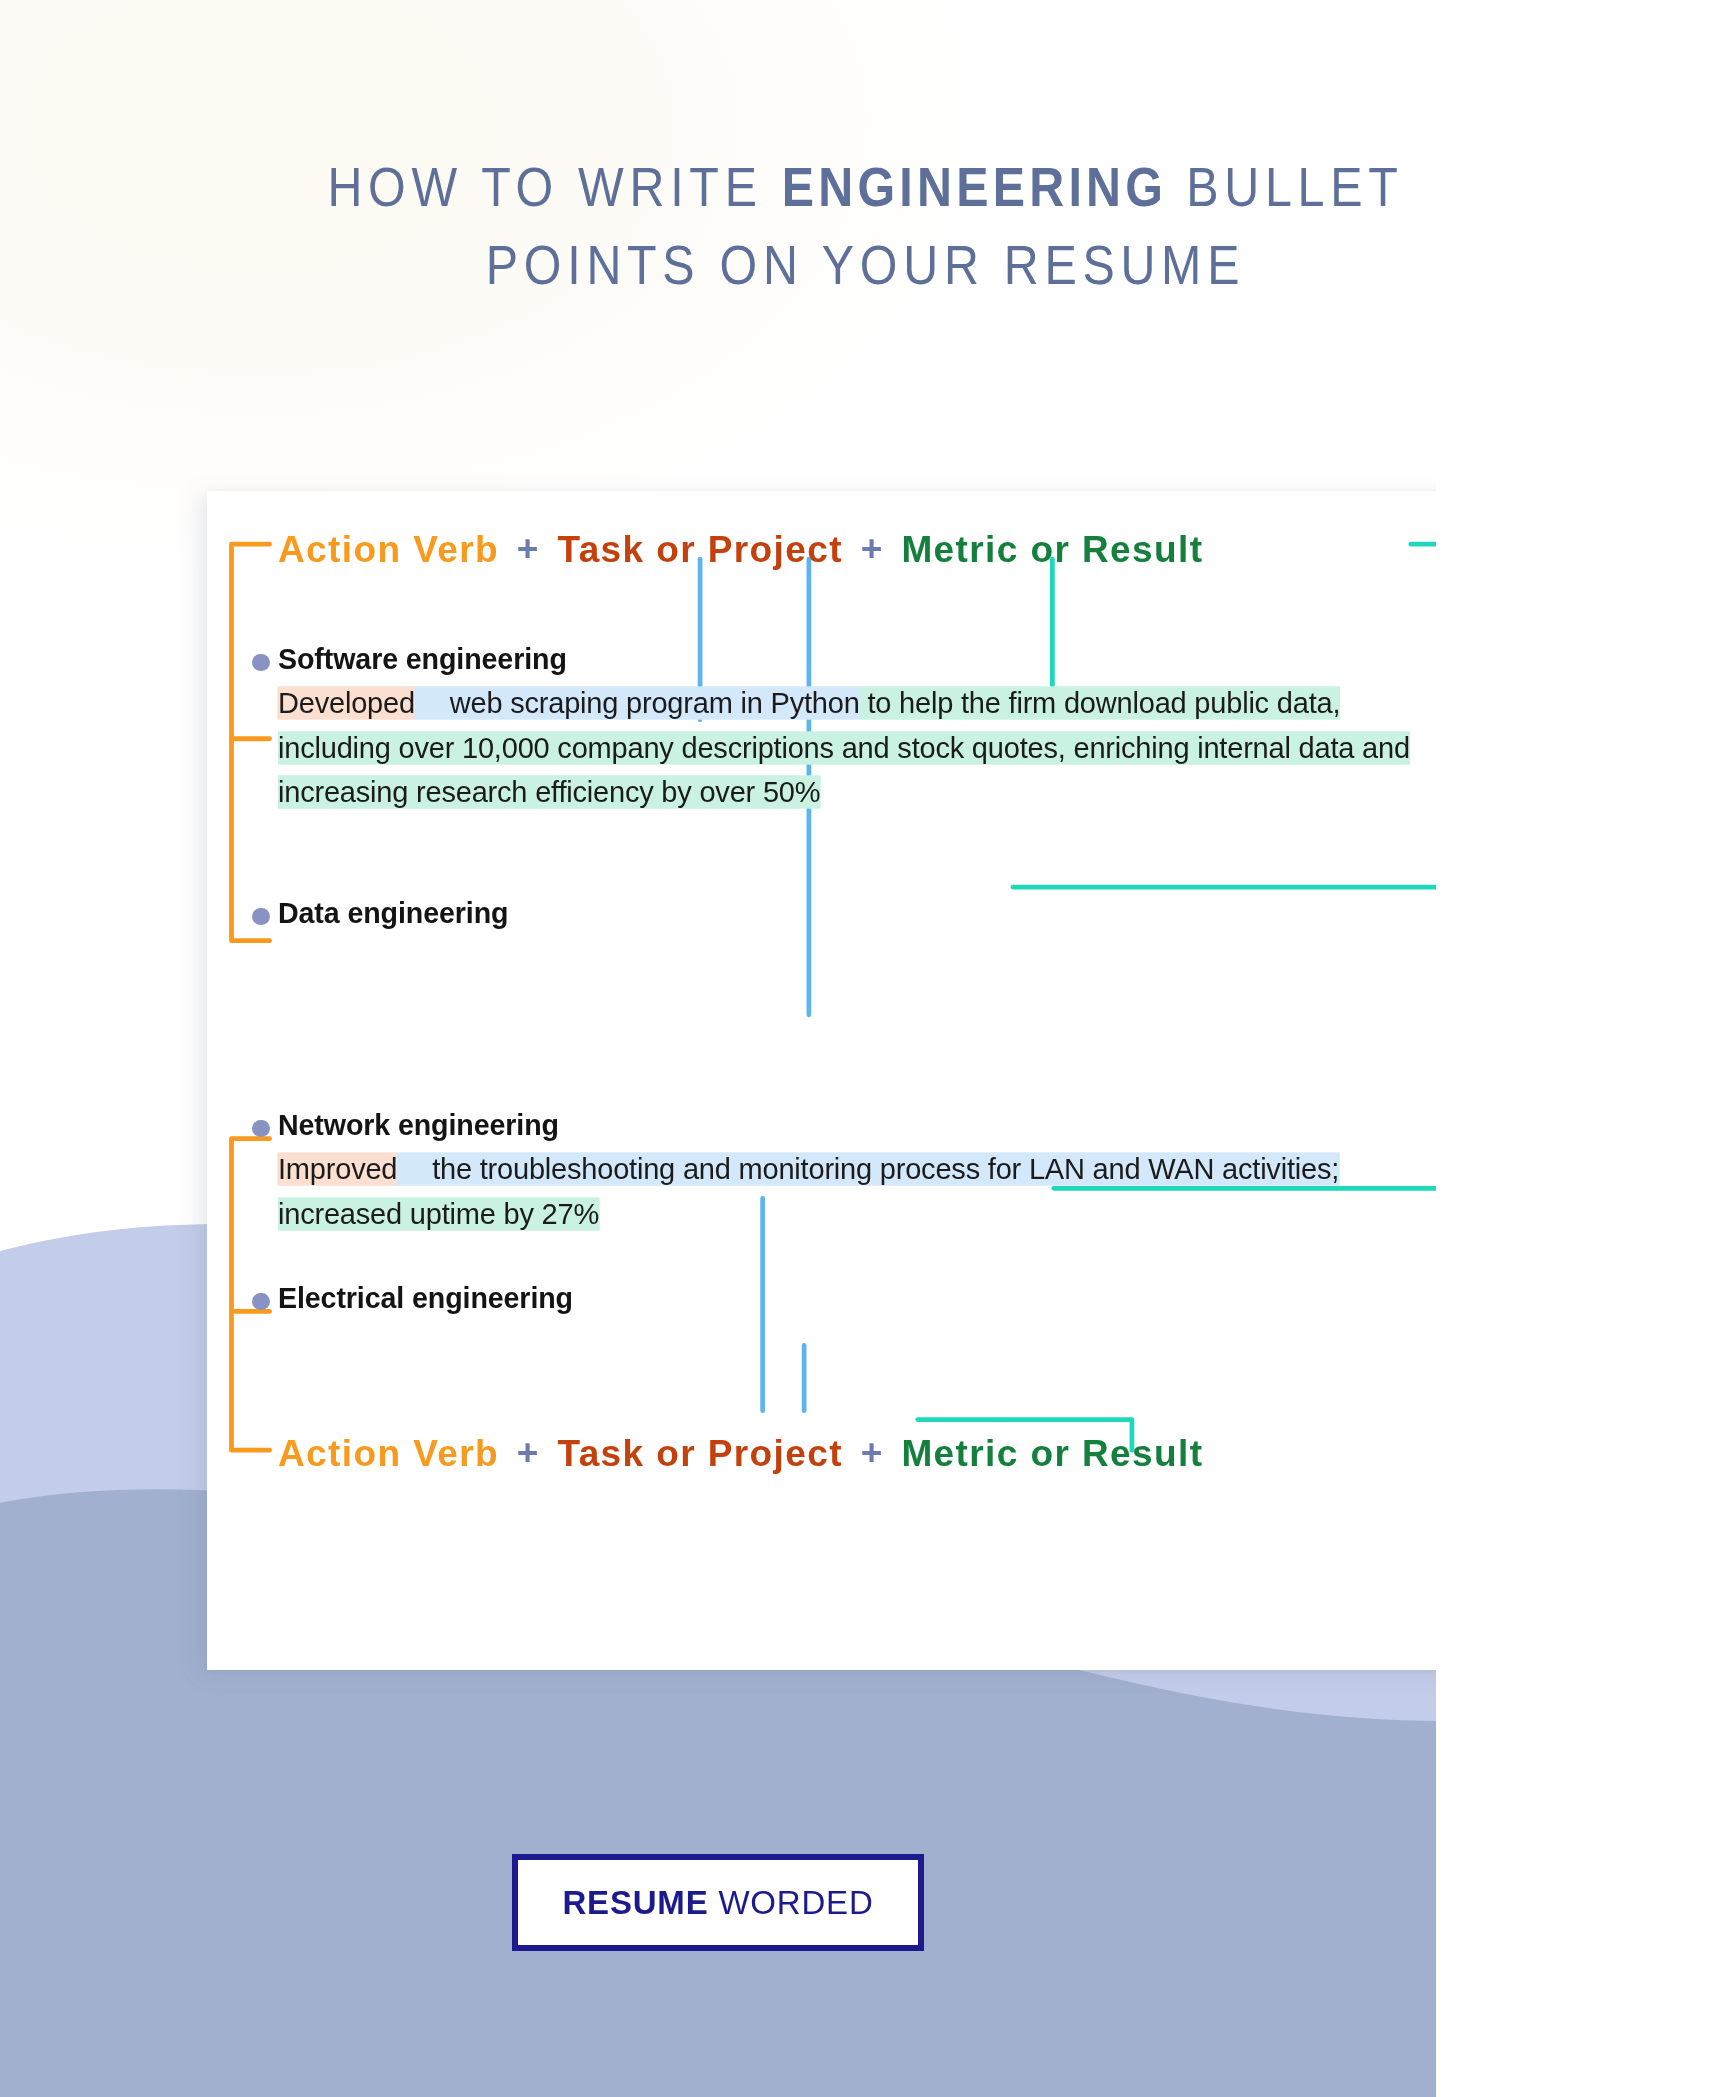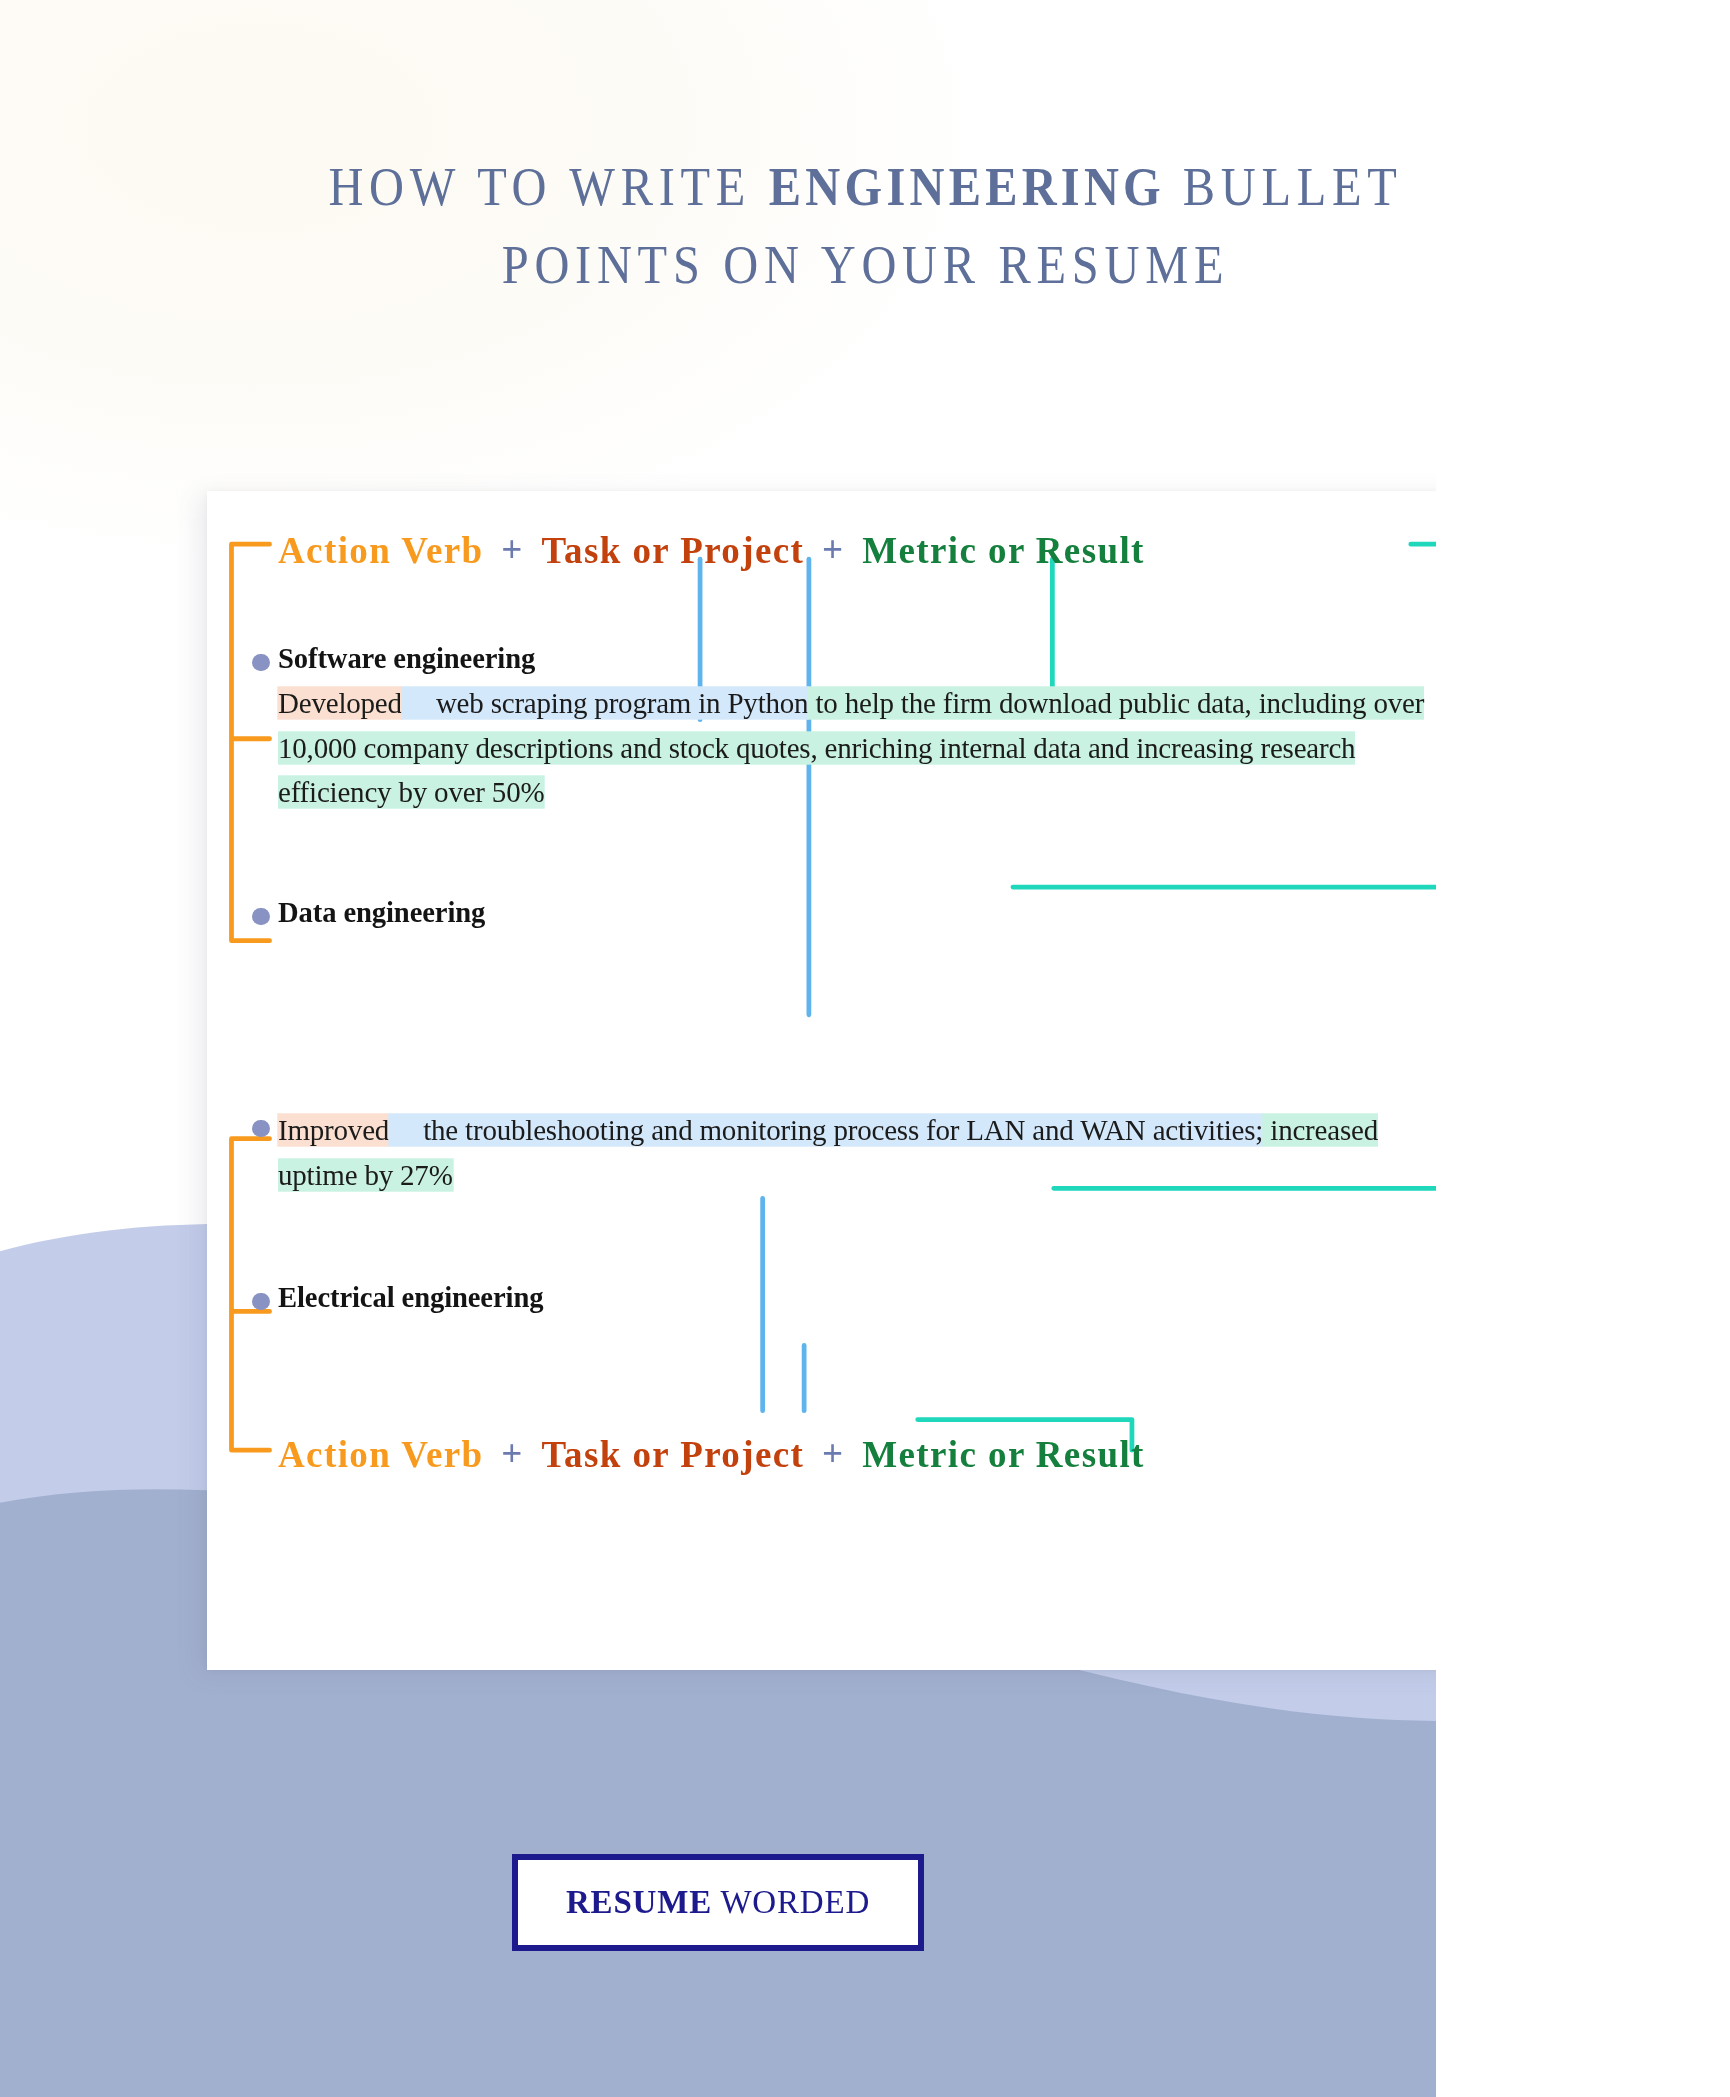--- a/index.html
+++ b/index.html
@@ -11,21 +11,20 @@
     overflow:hidden;
   }
 
   #stage {
     position:relative;
     width:1436px; height:2097px;
     overflow:hidden;
     background:
       radial-gradient(ellipse 1020px 612px at 18% 6%, #fdfaf3 0%, #fdfbf6 38%, #ffffff 72%),
       linear-gradient(160deg, #fbf9f4 0%, #ffffff 45%, #f7f7f7 100%);
-    font-family: Liberation Serif, serif;
   }
 
   
   .waves { position:absolute; inset:0; width:1731px; height:2097px; }
 
   
   .title-wrap {
     position:absolute; left:0; top:148px; width:1731px;
     text-align:center;
   }
@@ -162,20 +161,21 @@
       <div class="bullet-text"><span class="hl-verb">Developed</span><span class="hl-task"> web scraping program in Python</span><span class="hl-metric"> to help the firm download public data, including over 10,000 company descriptions and stock quotes, enriching internal data and increasing research efficiency by over 50%</span></div>
     </div>
 
     <div class="block b2">
       <div class="dot"></div>
       <div class="block-title">Data engineering</div>
     </div>
 
     <div class="block b3">
       <div class="dot"></div>
+      <div class="block-title">Network engineering</div>
       <div class="bullet-text"><span class="hl-verb">Improved</span><span class="hl-task"> the troubleshooting and monitoring process for LAN and WAN activities;</span><span class="hl-metric"> increased uptime by 27%</span></div>
     </div>
 
     <div class="block b4">
       <div class="dot"></div>
       <div class="block-title">Electrical engineering</div>
     </div>
 
     <div class="legend legend-bottom">
       <span class="lg-action">Action Verb</span>

